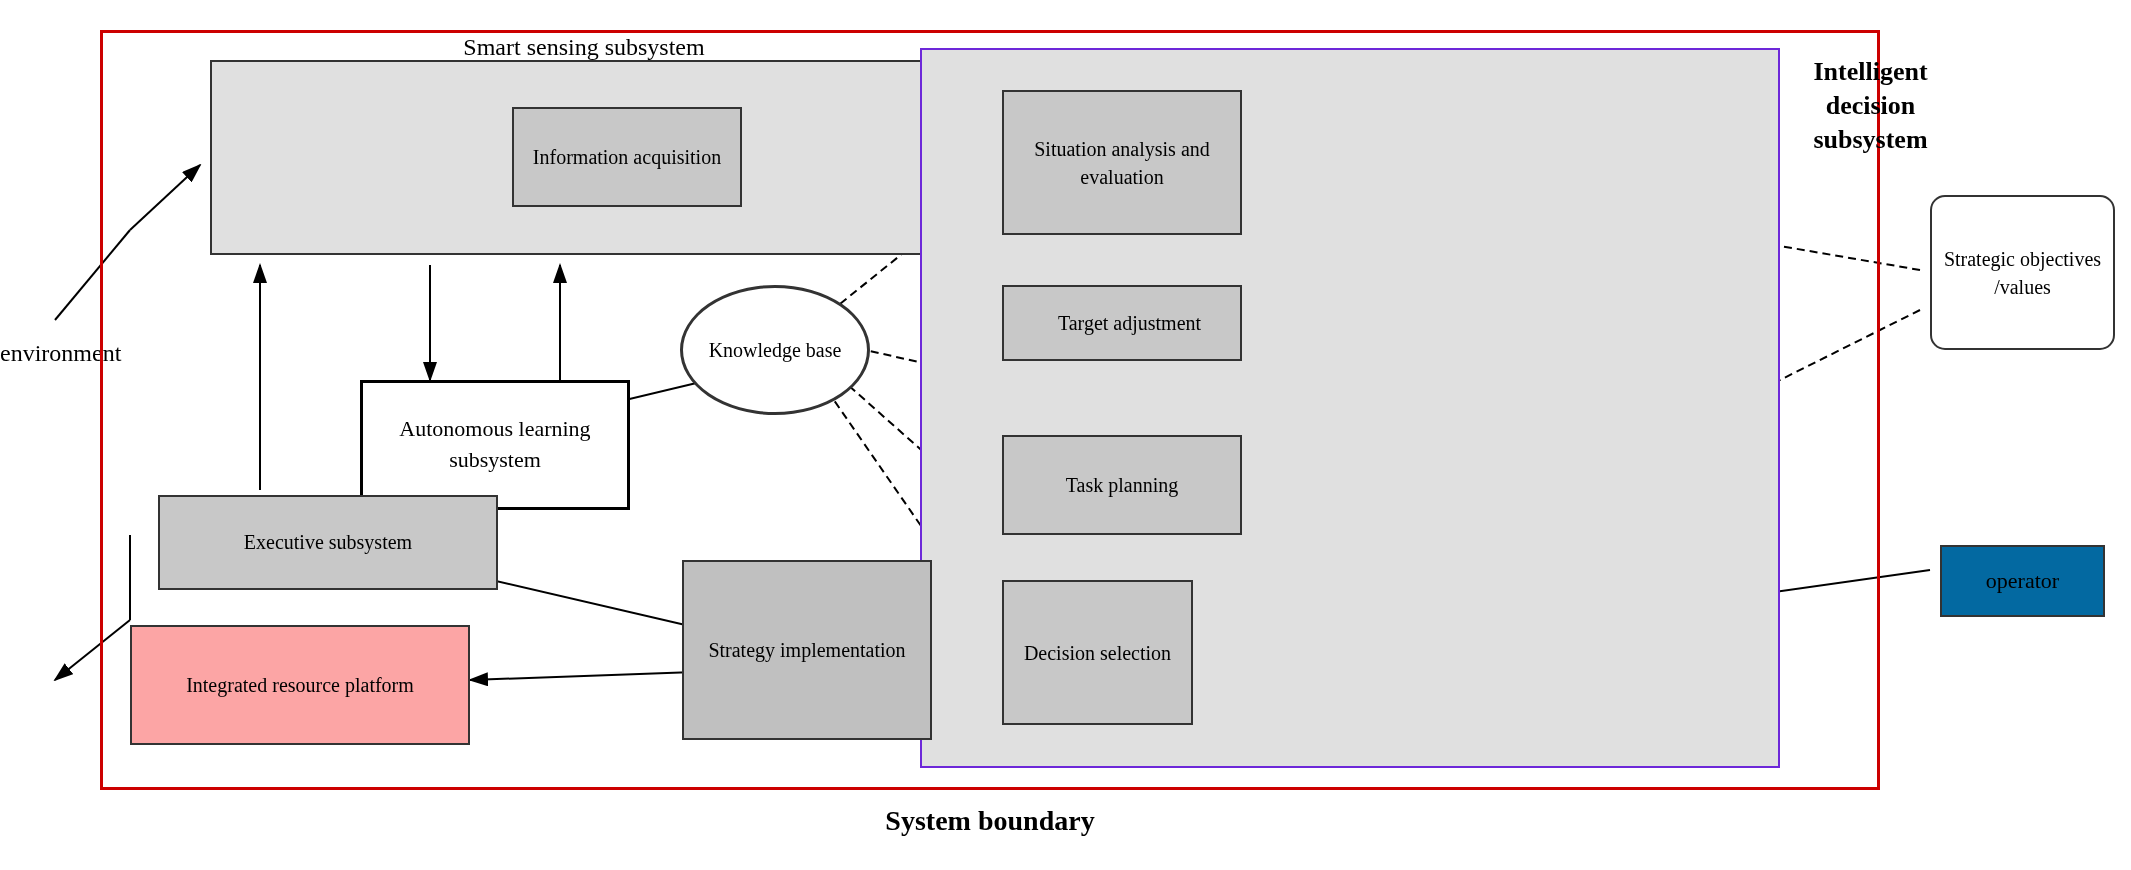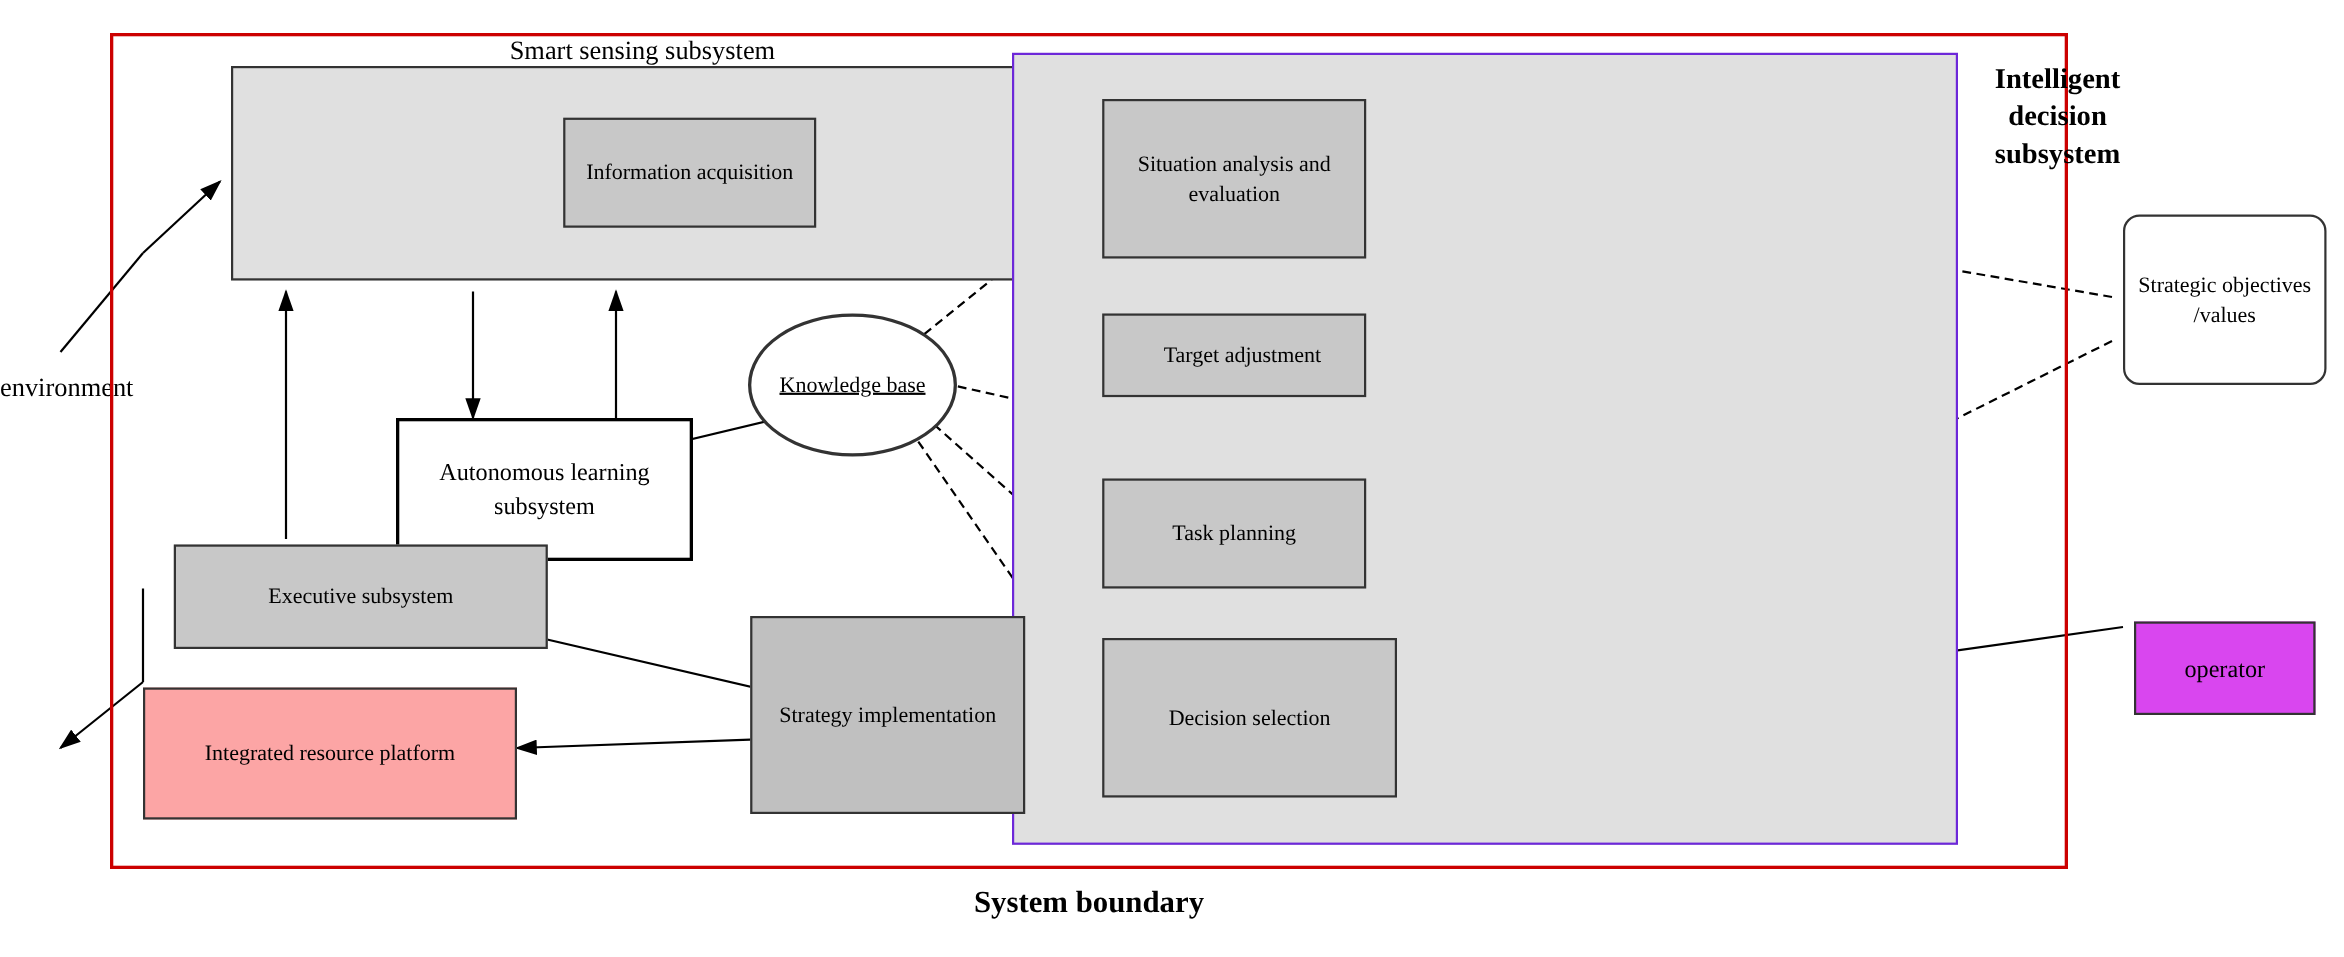--- a/index.html
+++ b/index.html
@@ -146,40 +146,40 @@
 
     <div style="position:absolute; left:300px; top:45px; width:230px; height:100px; border:2px solid #333; background:#c8c8c8; display:flex; align-items:center; justify-content:center; text-align:center;">
       <span style="font-size:20px;">Information acquisition</span>
     </div>
   </div>
 
   <div style="position:absolute; left:360px; top:380px; width:270px; height:130px; border:3px solid #000; background:#fff; display:flex; align-items:center; justify-content:center; text-align:center;">
     <span style="font-size:22px; font-weight:normal; line-height:1.4;">Autonomous learning subsystem</span>
   </div>
 
-  <div style="position:absolute; left:680px; top:285px; width:190px; height:130px; border:3px solid #333; border-radius:50%; background:#fff; display:flex; align-items:center; justify-content:center; text-align:center;text-decoration:underline;">
+  <div style="position:absolute; left:680px; top:285px; width:190px; height:130px; border:3px solid #333; border-radius:50%; background:#fff; display:flex; align-items:center; justify-content:center; text-align:center;">
     <span style="font-size:20px;">Knowledge base</span>
   </div>
 
   <div style="position:absolute; left:920px; top:48px; width:860px; height:720px; border:2px solid #6d28d9; background:#e0e0e0;">
     <span style="position:absolute; top:5px; right:-175px; font-size:26px; font-weight:bold; width:165px; text-align:center; line-height:1.3;">Intelligent decision subsystem</span>
 
     <div style="position:absolute; left:80px; top:40px; width:240px; height:145px; border:2px solid #333; background:#c8c8c8; display:flex; align-items:center; justify-content:center; text-align:center;">
       <span style="font-size:20px; line-height:1.4;">Situation analysis and evaluation</span>
     </div>
 
     <div style="position:absolute; left:80px; top:235px; width:240px; height:76px; border:2px solid #333; background:#c8c8c8; display:flex; align-items:center; justify-content:center; text-align:left;padding-left:15px;">
       <span style="font-size:20px; line-height:1.4;">Target adjustment</span>
     </div>
 
     <div style="position:absolute; left:80px; top:385px; width:240px; height:100px; border:2px solid #333; background:#c8c8c8; display:flex; align-items:center; justify-content:center; text-align:center;">
       <span style="font-size:20px;">Task planning</span>
     </div>
 
-    <div style="position:absolute; left:80px; top:530px; width:268px; height:145px; border:2px solid #333; background:#c8c8c8; display:flex; align-items:center; justify-content:center; text-align:center;">
+    <div style="position:absolute; left:80px; top:530px; width:191px; height:145px; border:2px solid #333; background:#c8c8c8; display:flex; align-items:center; justify-content:center; text-align:center;">
       <span style="font-size:20px; line-height:1.4;">Decision selection</span>
     </div>
 
     <div style="position:absolute; left:-240px; top:510px; width:250px; height:180px; border:2px solid #333; background:#c0c0c0; display:flex; align-items:center; justify-content:center; text-align:center;">
       <span style="font-size:20px; line-height:1.4;">Strategy implementation</span>
     </div>
 
   </div>
 
   <div style="position:absolute; left:130px; top:495px; width:340px; height:95px; border:2px solid #333; background:#c8c8c8; display:flex; align-items:center; justify-content:center; text-align:center;margin-left:28px;">
@@ -187,17 +187,17 @@
   </div>
 
   <div style="position:absolute; left:130px; top:625px; width:340px; height:120px; border:2px solid #333; background:#fca5a5; display:flex; align-items:center; justify-content:center; text-align:center;">
     <span style="font-size:20px; line-height:1.5;">Integrated resource platform</span>
   </div>
 
   <div style="position:absolute; left:1930px; top:195px; width:185px; height:155px; border:2px solid #333; border-radius:15px; background:#fff; display:flex; align-items:center; justify-content:center; text-align:center;">
     <span style="font-size:20px; line-height:1.4;">Strategic objectives /values</span>
   </div>
 
-  <div style="position:absolute; left:1940px; top:545px; width:165px; height:85px; border:2px solid #333; background:#d946ef; display:flex; align-items:center; justify-content:center; text-align:center;margin-top:20px;">
+  <div style="position:absolute; left:1940px; top:545px; width:165px; height:72px; border:2px solid #333; background:#0369a1; display:flex; align-items:center; justify-content:center; text-align:center;">
     <span style="font-size:22px;">operator</span>
   </div>
 
 </div>
 
 </body></html>

